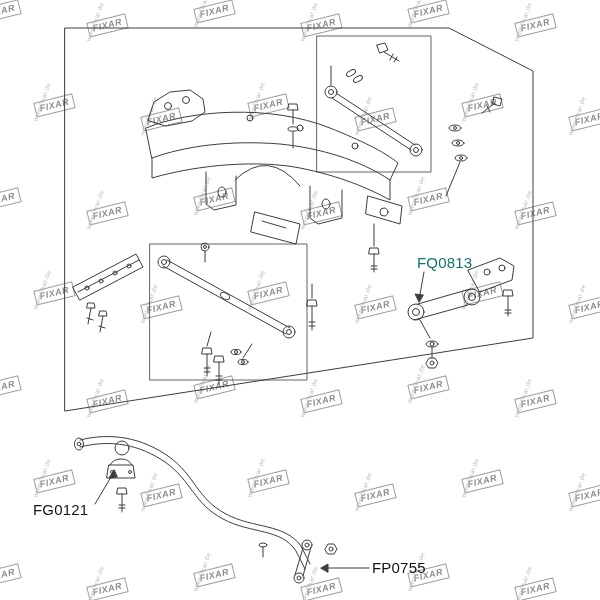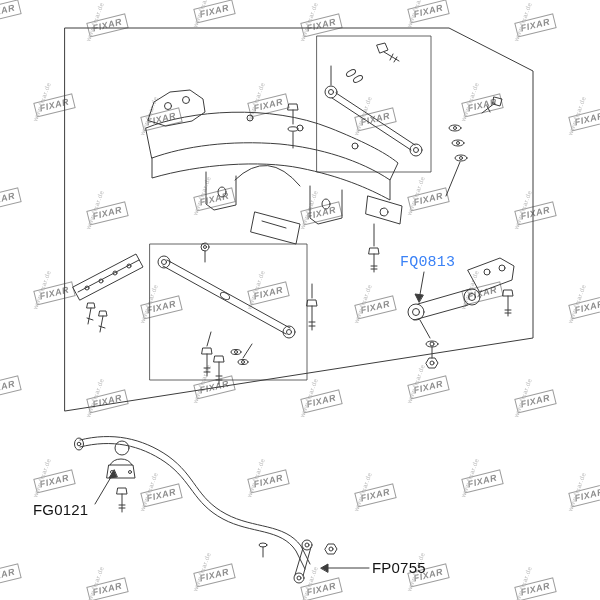--- a/index.html
+++ b/index.html
@@ -238,16 +238,16 @@
         <circle cx="331" cy="549" r="2"></circle>
         <ellipse cx="263" cy="545" rx="4" ry="2"></ellipse>
         <path d="M263 547 L263 557"></path>
         <path d="M369 568 L323 568"></path>
         <path d="M321 568 L328 564 L328 572 Z" fill="currentColor"></path>
       </g>
 
     </g>
   </svg>
 
-  <div class="part-label" style="left: 400px; top: 254px; color: #3b82f6; font-family: Liberation Mono, monospace;">FQ0813</div>
+  <div class="part-label" style="left: 417px; top: 254px; color: #0f766e;">FQ0813</div>
   <div class="part-label" style="left: 33px; top: 501px; color: rgb(20, 20, 20);">FG0121</div>
   <div class="part-label" style="left: 372px; top: 559px; color: rgb(20, 20, 20);">FP0755</div>
 </div>
 
 </body></html>

